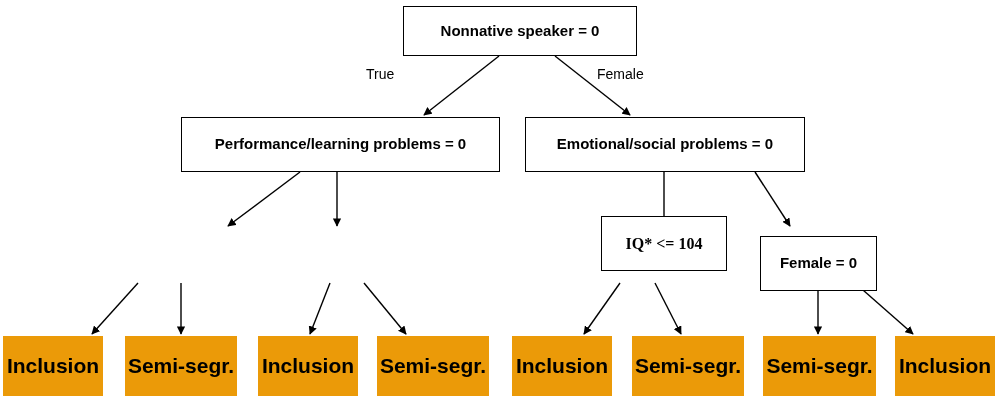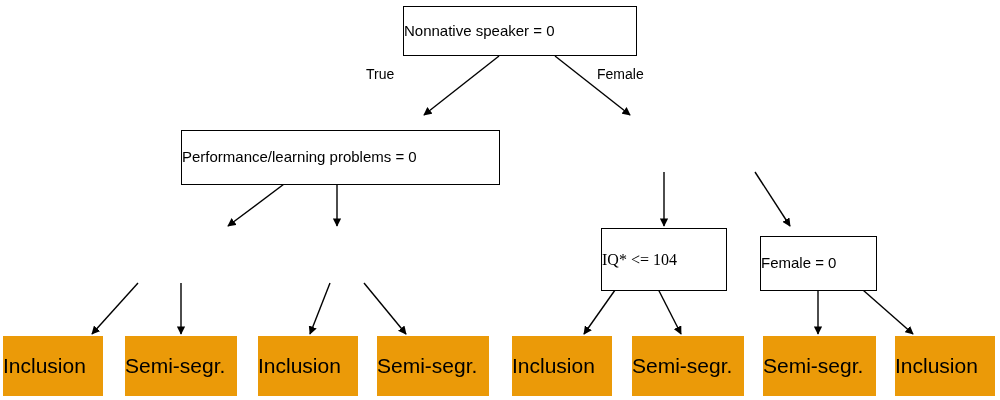--- a/index.html
+++ b/index.html
@@ -23,24 +23,25 @@
     left: 0;
     top: 0;
     width: 1000px;
     height: 400px;
   }
   .node {
     position: absolute;
     box-sizing: border-box;
     display: flex;
     align-items: center;
-    justify-content: flex-start;
+    justify-content: center;
     text-align: center;
     line-height: 1.1;
     white-space: nowrap;
+    font-weight: bold;
   }
   .node.internal {
     background: #ffffff;
     border: 1px solid #000000;
     color: #000000;
     font-family: "Liberation Sans", sans-serif;
     font-size: 15px;
   }
   .node.internal.iq {
     font-family: "Liberation Serif", serif;
@@ -99,25 +100,28 @@
     <span class="node-label">Nonnative speaker = 0</span>
   </div>
 
   <div class="edge-label" style="left: 366px; top: 66px;">
     <span>True</span>
   </div>
   <div class="edge-label" style="left: 597px; top: 66px;">
     <span>Female</span>
   </div>
 
-  <div class="node internal" style="left: 181px; top: 130px; width: 319px; height: 55px;">
+  <div class="node internal" style="left: 181px; top: 117px; width: 319px; height: 55px;">
     <span class="node-label">Performance/learning problems = 0</span>
   </div>
+  <div class="node internal" style="left: 525px; top: 117px; width: 280px; height: 55px;">
+    <span class="node-label">Emotional/social problems = 0</span>
+  </div>
 
-  <div class="node internal iq" style="left: 601px; top: 228px; width: 126px; height: 63px;">
+  <div class="node internal iq" style="left: 601px; top: 216px; width: 126px; height: 55px;">
     <span class="node-label">IQ* &lt;= 104</span>
   </div>
   <div class="node internal" style="left: 760px; top: 236px; width: 117px; height: 55px;">
     <span class="node-label">Female = 0</span>
   </div>
 
   <div id="leaf-container">
       <div class="node leaf" style="left: 3px; top: 336px; width: 100px; height: 60px; background: rgb(235, 154, 8);">
         <span class="node-label">Inclusion</span>
       </div>

